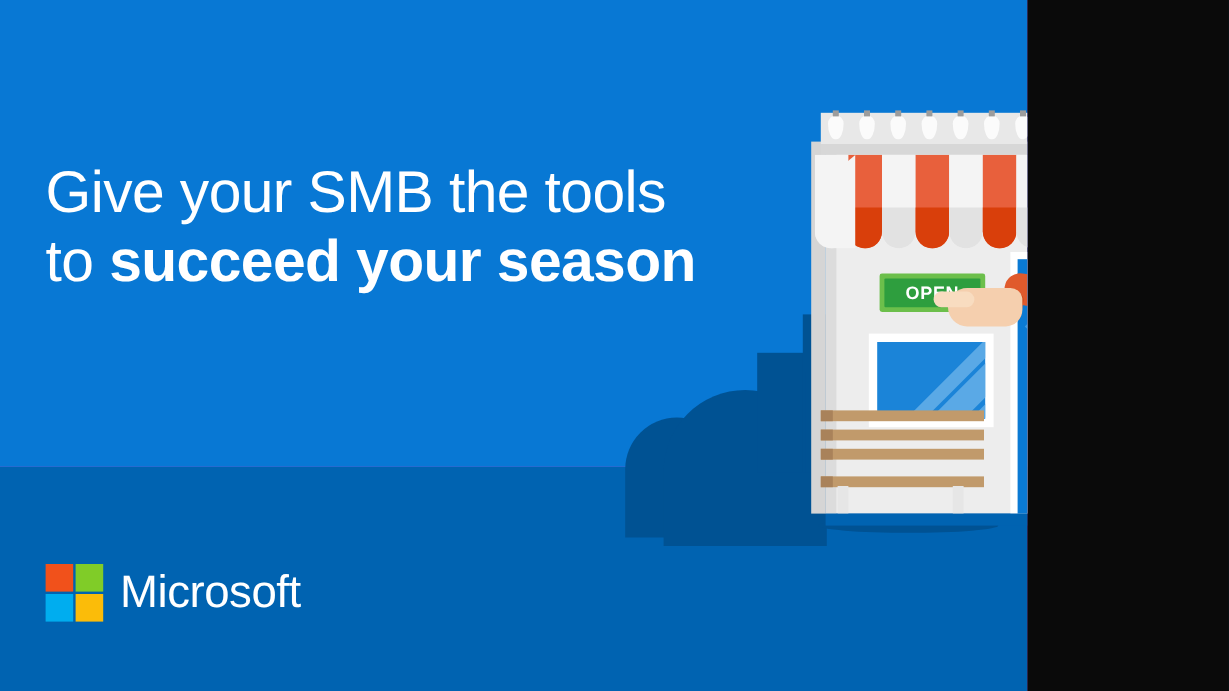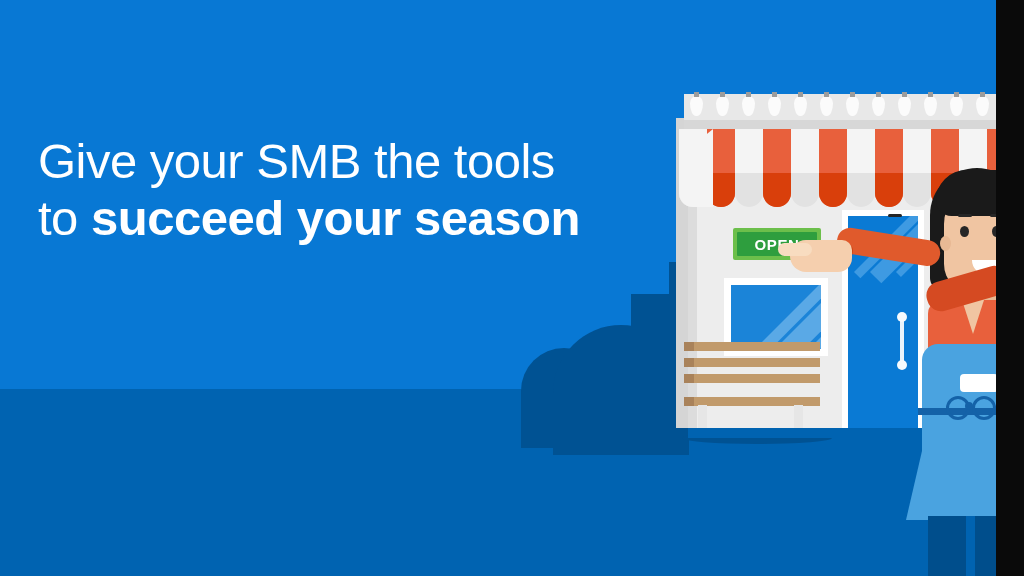--- a/index.html
+++ b/index.html
@@ -2,21 +2,21 @@
 <html><head>
 <meta charset="utf-8">
 <style>
   html, body {
     margin: 0;
     padding: 0;
     background: #0a0a0a;
   }
   #stage {
     position: relative;
-    width: 996px;
+    width: 856px;
     height: 576px;
     overflow: hidden;
     font-family: "Liberation Sans", sans-serif;
     background: #d946ef;
   }
 
   
   .sky {
     position: absolute;
     left: 0; top: 0;
@@ -539,20 +539,29 @@
   <div class="bush-lg"></div>
   <div class="bldg-a"></div>
   <div class="bldg-b"></div>
   <div class="bldg-c"></div>
 
   <div class="headline">
     <span class="hl-line hl-light">Give your SMB the tools</span>
     <span class="hl-line"><span class="hl-light">to </span><span class="hl-bold">succeed your season</span></span>
   </div>
 
+  <div class="ms-logo">
+    <div class="ms-grid">
+      <div class="ms-q ms-q1"></div>
+      <div class="ms-q ms-q2"></div>
+      <div class="ms-q ms-q3"></div>
+      <div class="ms-q ms-q4"></div>
+    </div>
+    <div class="ms-word">Microsoft</div>
+  </div>
 
   <div class="store">
 
     <div class="store-shadow"></div>
     <div class="store-wall"></div>
     <div class="store-wall-edge"></div>
 
     <div class="light-band"></div>
     <div class="light-band-btm"></div>
     <div class="bulbs" id="bulbs">

